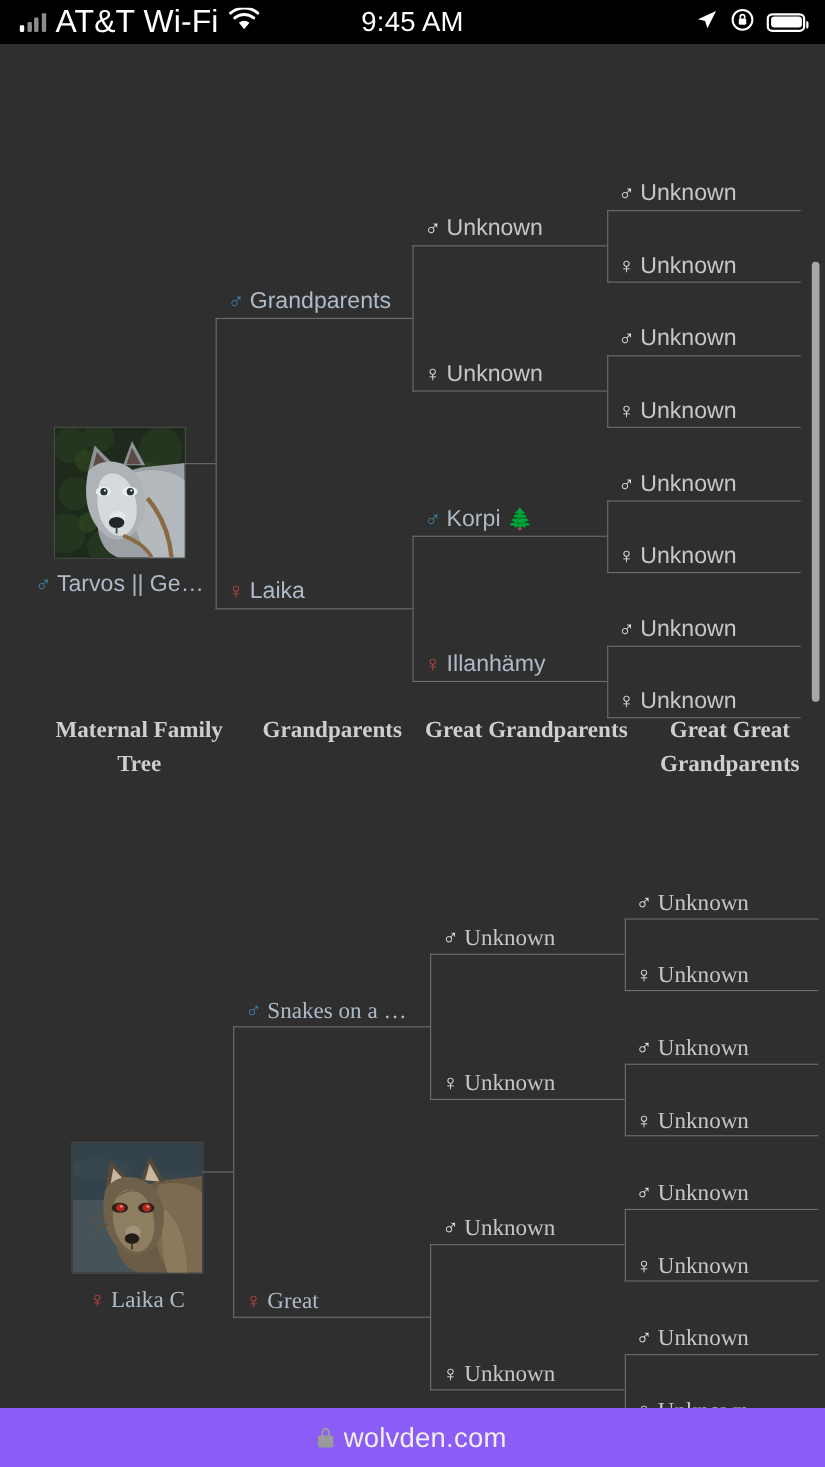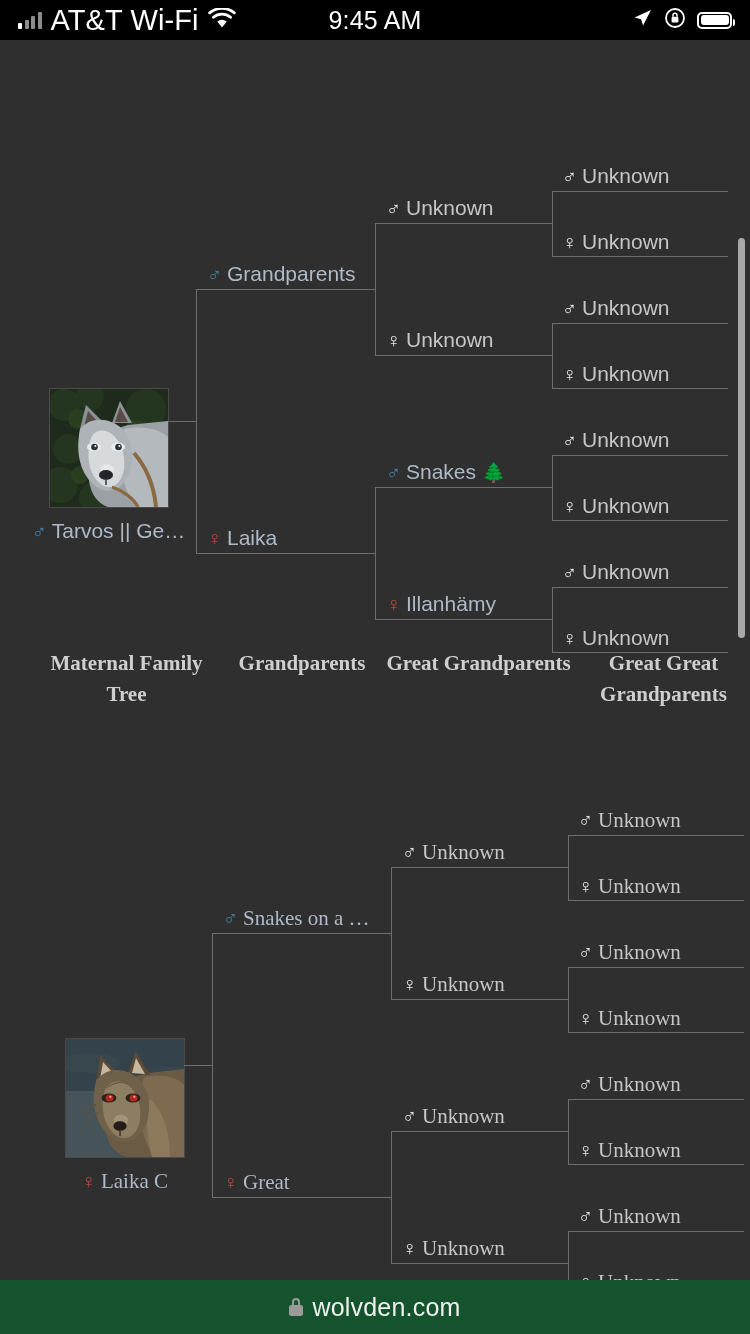--- a/index.html
+++ b/index.html
@@ -91,21 +91,21 @@
 
   
   .scrollbar {
     position:absolute; width:7px; border-radius:4px;
     background:#a8a8a8; right:5px; z-index:40;
   }
 
   
   .browserbar {
     position:absolute; left:0; bottom:0; width:750px; height:54px;
-    background:#14532d; display:flex; align-items:center; justify-content:center;
+    background:#8b5cf6; display:flex; align-items:center; justify-content:center;
     gap:9px; z-index:60;
   }
   .browserbar .url { font-size:25px; color:#f0f0f0; letter-spacing:.2px; }
   .lock { width:14px; height:18px; position:relative; display:inline-block; }
   .lock .body { position:absolute; bottom:0; left:0; width:14px; height:11px;
     background:#9a9a9a; border-radius:2px; }
   .lock .shk { position:absolute; top:0; left:3px; width:8px; height:9px;
     border:2px solid #9a9a9a; border-bottom:none; border-radius:4px 4px 0 0; }
 </style>
 </head>
@@ -223,21 +223,21 @@
         <div class="brk" style="left:375px; top:145px; width:177px; height:133px;"></div>
         <div class="brk" style="left:375px; top:409px; width:177px; height:133px;"></div>
 
         <div class="node" style="left:386px; top:117px;">
           <span class="sym um">♂</span><span>Unknown</span>
         </div>
         <div class="node" style="left:386px; top:249px;">
           <span class="sym uf">♀</span><span>Unknown</span>
         </div>
         <div class="node link" style="left:386px; top:381px;">
-          <span class="sym m">♂</span><span>Snakes</span><span class="emo">🌲</span>
+          <span class="sym m">♂</span><span>Korpi</span><span class="emo">🌲</span>
         </div>
         <div class="node link" style="left:386px; top:513px;">
           <span class="sym f">♀</span><span>Illanhämy</span>
         </div>
 
         <div class="brk" style="left:552px; top:113px; width:176px; height:66px;"></div>
         <div class="brk" style="left:552px; top:245px; width:176px; height:66px;"></div>
         <div class="brk" style="left:552px; top:377px; width:176px; height:66px;"></div>
         <div class="brk" style="left:552px; top:509px; width:176px; height:66px;"></div>
 

